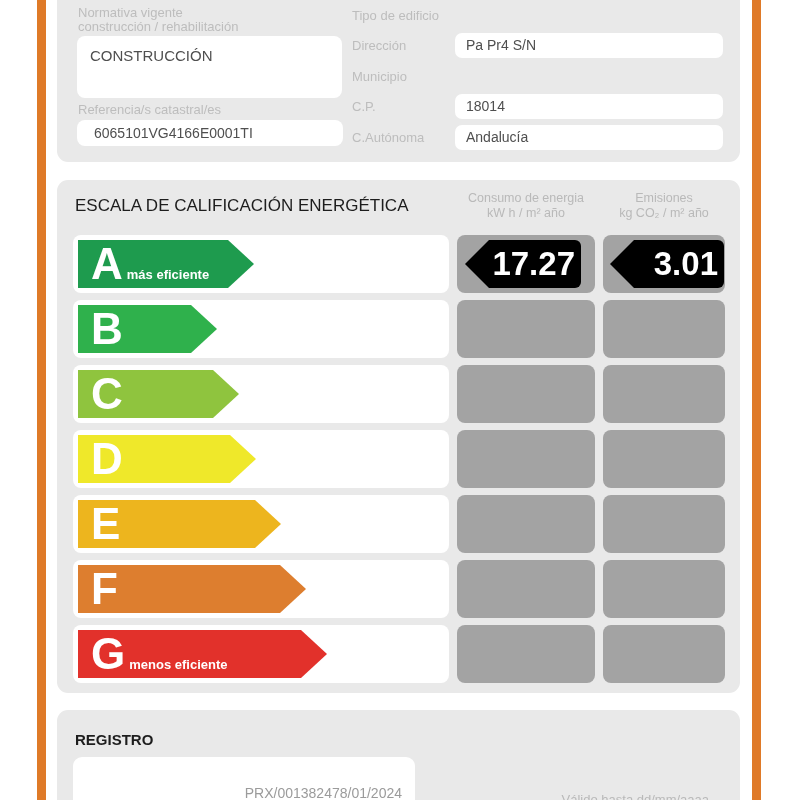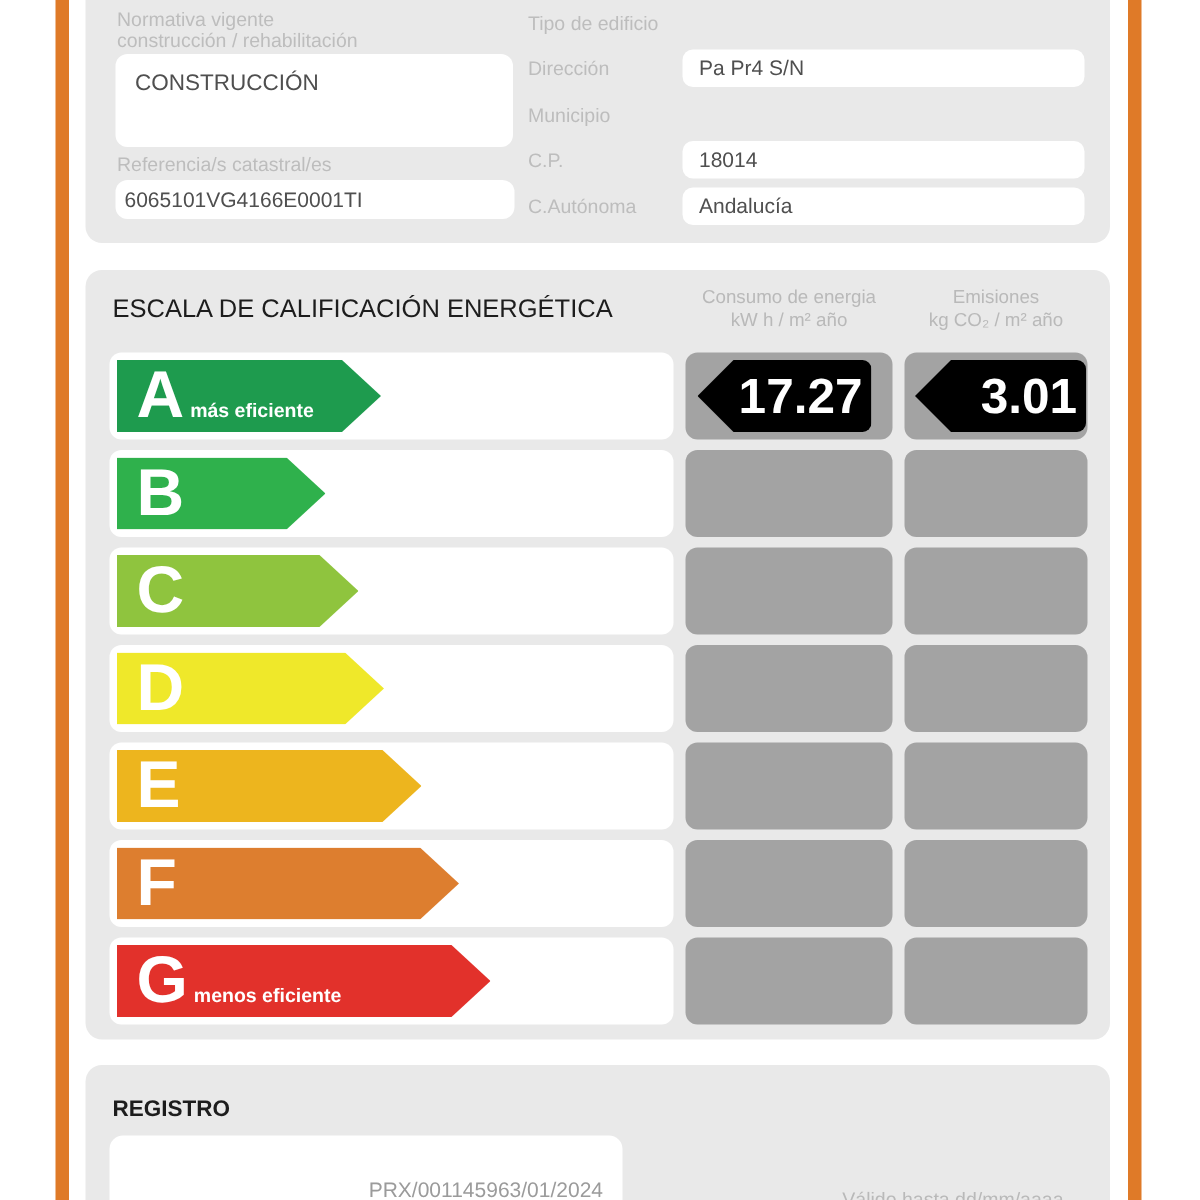--- a/index.html
+++ b/index.html
@@ -16,21 +16,21 @@
 
   .glabel{color:#bdbdbd;font-size:13px;}
   .white-box{background:#fff;border-radius:8px;color:#4f4f4f;}
 
   
   .normativa-label{position:absolute;left:21px;top:36px;line-height:14px;}
   .construccion-box{position:absolute;left:20px;top:66px;width:265px;height:62px;
       box-sizing:border-box;padding:11px 0 0 13px;font-size:15px;}
   .referencia-label{position:absolute;left:21px;top:132px;}
   .referencia-box{position:absolute;left:20px;top:150px;width:266px;height:26px;
-      line-height:26px;box-sizing:border-box;padding-left:6px;font-size:14px;}
+      line-height:26px;box-sizing:border-box;padding-left:17px;font-size:14px;}
   .field-row{position:absolute;left:295px;width:371px;height:25px;display:flex;}
   .field-row .glabel{width:103px;line-height:25px;flex:none;}
   .field-row .white-box{flex:1;line-height:25px;padding-left:11px;font-size:14px;border-radius:7px;}
 
   
   .scale-title{position:absolute;left:18px;top:16px;font-size:17px;font-weight:normal;color:#1d1d1d;}
   .col-header{position:absolute;top:11px;text-align:center;color:#b9b9b9;font-size:12.5px;line-height:15px;}
   .consumo-header{left:398px;width:142px;}
   .emisiones-header{left:544px;width:126px;}
   .scale-row{position:absolute;left:16px;height:58px;width:652px;}
@@ -186,18 +186,18 @@
         </div>
       </div>
       <div class="cell cell-consumo"></div>
       <div class="cell cell-emisiones"></div>
     </div>
   </section>
 
   <section class="panel registro-panel">
     <div class="registro-title">REGISTRO</div>
     <div class="white-box registry-box">
-      <span class="registry-number">PRX/001145963/01/2024</span>
+      <span class="registry-number">PRX/001382478/01/2024</span>
     </div>
     <div class="valid-caption">Válido hasta dd/mm/aaaa</div>
   </section>
 
 </div>
 
 </body></html>

